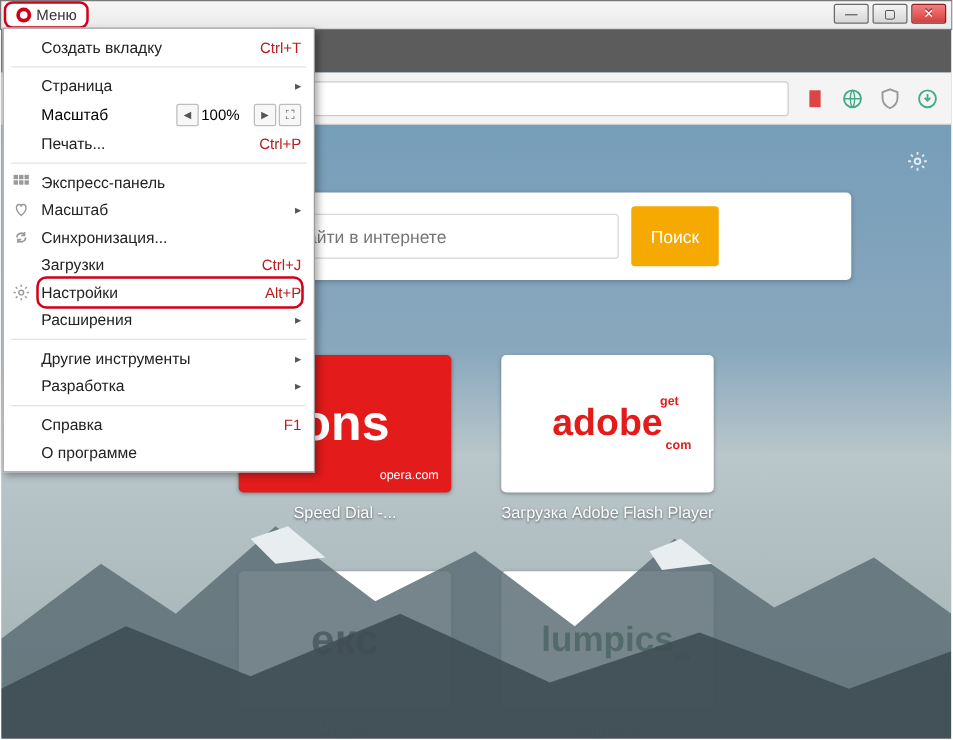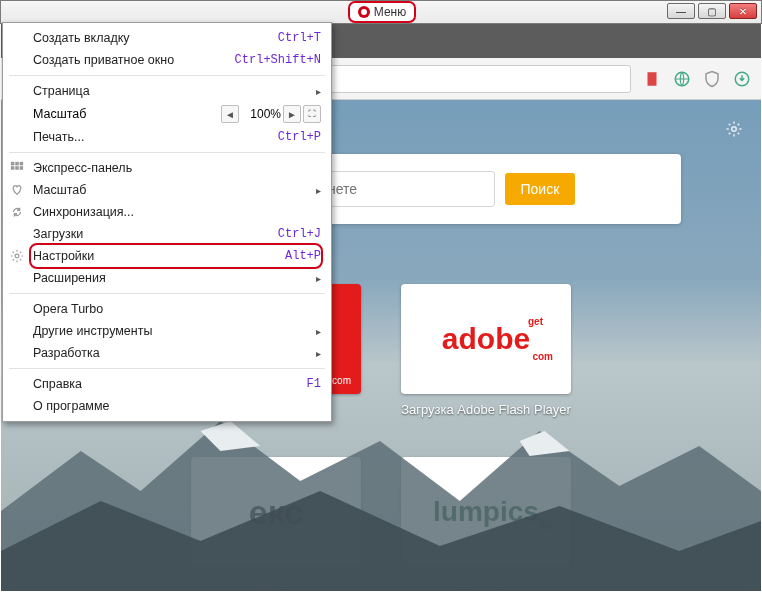--- a/index.html
+++ b/index.html
@@ -1,19 +1,19 @@
 <!DOCTYPE html>
 <html><head>
 <meta charset="utf-8">
 <style>
 * { margin: 0; padding: 0; box-sizing: border-box; font-family: "Segoe UI", Tahoma, sans-serif; }
 body { width: 762px; height: 592px; overflow: hidden; position: relative; background: #fff; }
 
 
-.titlebar { height: 24px; background: linear-gradient(#f6f6f6,#eaeaea); border: 1px solid #7a7a7a; display: flex; align-items: center; position: relative; justify-content: center; }
+.titlebar { height: 24px; background: linear-gradient(#f6f6f6,#eaeaea); border: 1px solid #7a7a7a; display: flex; align-items: center; position: relative; }
 .menu-btn { margin-left: 2px; padding: 2px 8px; border: 2px solid #d00018; border-radius: 7px; font-size: 12px; color: #333; background: #fff; display: flex; align-items: center; gap: 4px; }
 .o-icon { width: 12px; height: 12px; border-radius: 50%; background: #d00018; position: relative; }
 .o-icon::after { content:""; position:absolute; inset:3px; border-radius:50%; background:#fff; }
 .win-btns { position: absolute; right: 4px; top: 2px; display: flex; gap: 3px; }
 .win-btn { width: 28px; height: 16px; border: 1px solid #6a6a6a; border-radius: 2px; background: linear-gradient(#f4f4f4,#d7d7d7); display:flex;align-items:center;justify-content:center; font-size:10px; color:#222; }
 .win-btn.close { background: linear-gradient(#f27f7f,#d73d3d); border-color:#8b2222; color:#fff; text-shadow:0 -1px 0 rgba(0,0,0,.4);}
 
 
 .content { position: absolute; top: 24px; left: 1px; right: 1px; bottom: 1px; background: linear-gradient(#6e99b8 0%, #89a8bd 45%, #b9c6ca 60%, #a2b0b1 100%); overflow: hidden; }
 .mountains { position:absolute; left:0; right:0; bottom:0; height:200px; }
@@ -24,47 +24,47 @@
 .toolbar { height: 42px; background: #f4f4f4; display:flex; align-items:center; padding: 0 10px; gap:12px; border-bottom:1px solid #ccc;}
 .addr { flex:1; height:28px; border:1px solid #ccc; border-radius:3px; background:#fff; display:flex; align-items:center; padding:0 8px; color:#888; font-size:13px; }
 .tb-icon { width:18px; height:18px; display:inline-flex; align-items:center; justify-content:center; color:#888; }
 .tb-icon svg { width:100%; height:100%; }
 
 
 .settings-gear { position:absolute; right:18px; top:96px; color:#fff; opacity:.8; }
 .search-panel { position:absolute; top:130px; left:50%; transform:translateX(-50%); width:600px; height:70px; background:#fff; border-radius:4px; box-shadow:0 1px 4px rgba(0,0,0,.2); display:flex; align-items:center; justify-content:center; gap:10px; }
 .logo-y { font-size:32px; font-weight:bold; color:#000; margin-right:10px; }
 .search-input { width:270px; height:36px; border:1px solid #d6d6d6; border-radius:3px; padding:0 10px; font-size:14px; color:#666; }
-.search-btn { height:32px; padding:0 16px; background:#f6a900; color:#fff; border:none; border-radius:3px; font-size:14px; }
+.search-btn { height:48px; padding:0 16px; background:#f6a900; color:#fff; border:none; border-radius:3px; font-size:14px; }
 
 .tiles { position:absolute; top:260px; left:50%; transform:translateX(-50%); display:grid; grid-template-columns: repeat(2, 170px); gap: 40px 40px; }
 .tile { display:flex; flex-direction:column; align-items:center; gap:8px; }
 .tile-box { width:170px; height:110px; background:#fff; border-radius:4px; box-shadow:0 1px 3px rgba(0,0,0,.3); display:flex; align-items:center; justify-content:center; overflow:hidden; font-weight:bold; }
 .tile-label { color:#fff; font-size:13px; text-shadow:0 1px 2px rgba(0,0,0,.6); white-space:nowrap; }
 .tile-ons { background:#e31b1b !important; color:#fff; font-size:40px; position:relative; }
 .tile-ons .sub { position:absolute; bottom:8px; right:10px; font-size:10px; font-weight:normal; }
 .tile-adobe { color:#e31b1b; font-size:30px; position:relative; }
 .tile-adobe .get { position:absolute; top:32px; right:28px; font-size:10px; color:#e31b1b; }
 .tile-adobe .com { position:absolute; bottom:32px; right:18px; font-size:10px; color:#e31b1b; }
 .tile-yandex { color:#000; font-size:34px; }
 .tile-lumpics { color:#14532d; font-size:28px; position:relative; }
 .tile-lumpics .ru { position:absolute; bottom:36px; right:18px; font-size:9px; }
 
 
-.menu { position:absolute; top:22px; left:2px; width:330px; background:#fff; border:1px solid #9c9c9c; box-shadow:2px 3px 6px rgba(0,0,0,.35); padding: 4px 0; z-index:100; }
+.menu { position:absolute; top:22px; left:2px; width:250px; background:#fff; border:1px solid #9c9c9c; box-shadow:2px 3px 6px rgba(0,0,0,.35); padding: 4px 0; z-index:100; }
 .mi { display:flex; align-items:center; height:22px; padding: 0 10px 0 30px; font-size:12.5px; color:#222; position:relative; }
 .mi .ico { position:absolute; left:6px; width:16px; height:16px; display:flex; align-items:center; justify-content:center; color:#888; }
 .mi .ico svg { width:14px; height:14px; }
-.mi .shortcut { margin-left:auto; color:#6d28d9; font-size:12px;font-family:Liberation Mono, monospace; }
+.mi .shortcut { margin-left:auto; color:#b91c1c; font-size:12px; }
 .mi .sub-arrow { margin-left:auto; font-size:10px; color:#555; }
 .sep { height:1px; background:#e2e2e2; margin:4px 6px; }
 .zoom-row { display:flex; align-items:center; height:24px; padding: 0 10px 0 30px; font-size:12.5px; }
 .zoom-ctrl { margin-left:auto; display:flex; align-items:center; gap:2px; }
 .zb { width:18px; height:18px; border:1px solid #bdbdbd; background:#f7f7f7; display:flex; align-items:center; justify-content:center; font-size:10px; color:#555; border-radius:2px; }
-.zv { width:40px; text-align:right; font-size:12px; }
+.zv { width:40px; text-align:left; font-size:12px; }
 .mi.highlight { }
 .mi.highlight::before { content:""; position:absolute; left:26px; right:8px; top:-2px; bottom:-2px; border:2px solid #d00018; border-radius:8px; pointer-events:none; }
 
 </style>
 </head>
 <body>
 
 <div class="titlebar">
   <div class="menu-btn">
     <span class="o-icon"></span>
@@ -165,24 +165,20 @@
       <path d="M520 50 L545 40 L570 60 L530 65 Z" fill="#e8eef0"></path>
     </svg>
   </div>
 </div>
 
 <div class="menu">
   <div class="mi">
     <span>Создать вкладку</span>
       <span class="shortcut">Ctrl+T</span>
   </div>
-  <div class="mi">
-    <span>Создать приватное окно</span>
-      <span class="shortcut">Ctrl+Shift+N</span>
-  </div>
   <div class="sep"></div>
   <div class="mi">
     <span>Страница</span>
       <span class="sub-arrow">▸</span>
   </div>
   <div class="zoom-row">
     <span>Масштаб</span>
     <div class="zoom-ctrl">
       <div class="zb">◄</div>
       <div class="zv">100%</div>
@@ -239,23 +235,20 @@
       </span>
     <span>Настройки</span>
       <span class="shortcut">Alt+P</span>
   </div>
   <div class="mi">
     <span>Расширения</span>
       <span class="sub-arrow">▸</span>
   </div>
   <div class="sep"></div>
   <div class="mi">
-    <span>Opera Turbo</span>
-  </div>
-  <div class="mi">
     <span>Другие инструменты</span>
       <span class="sub-arrow">▸</span>
   </div>
   <div class="mi">
     <span>Разработка</span>
       <span class="sub-arrow">▸</span>
   </div>
   <div class="sep"></div>
   <div class="mi">
     <span>Справка</span>

